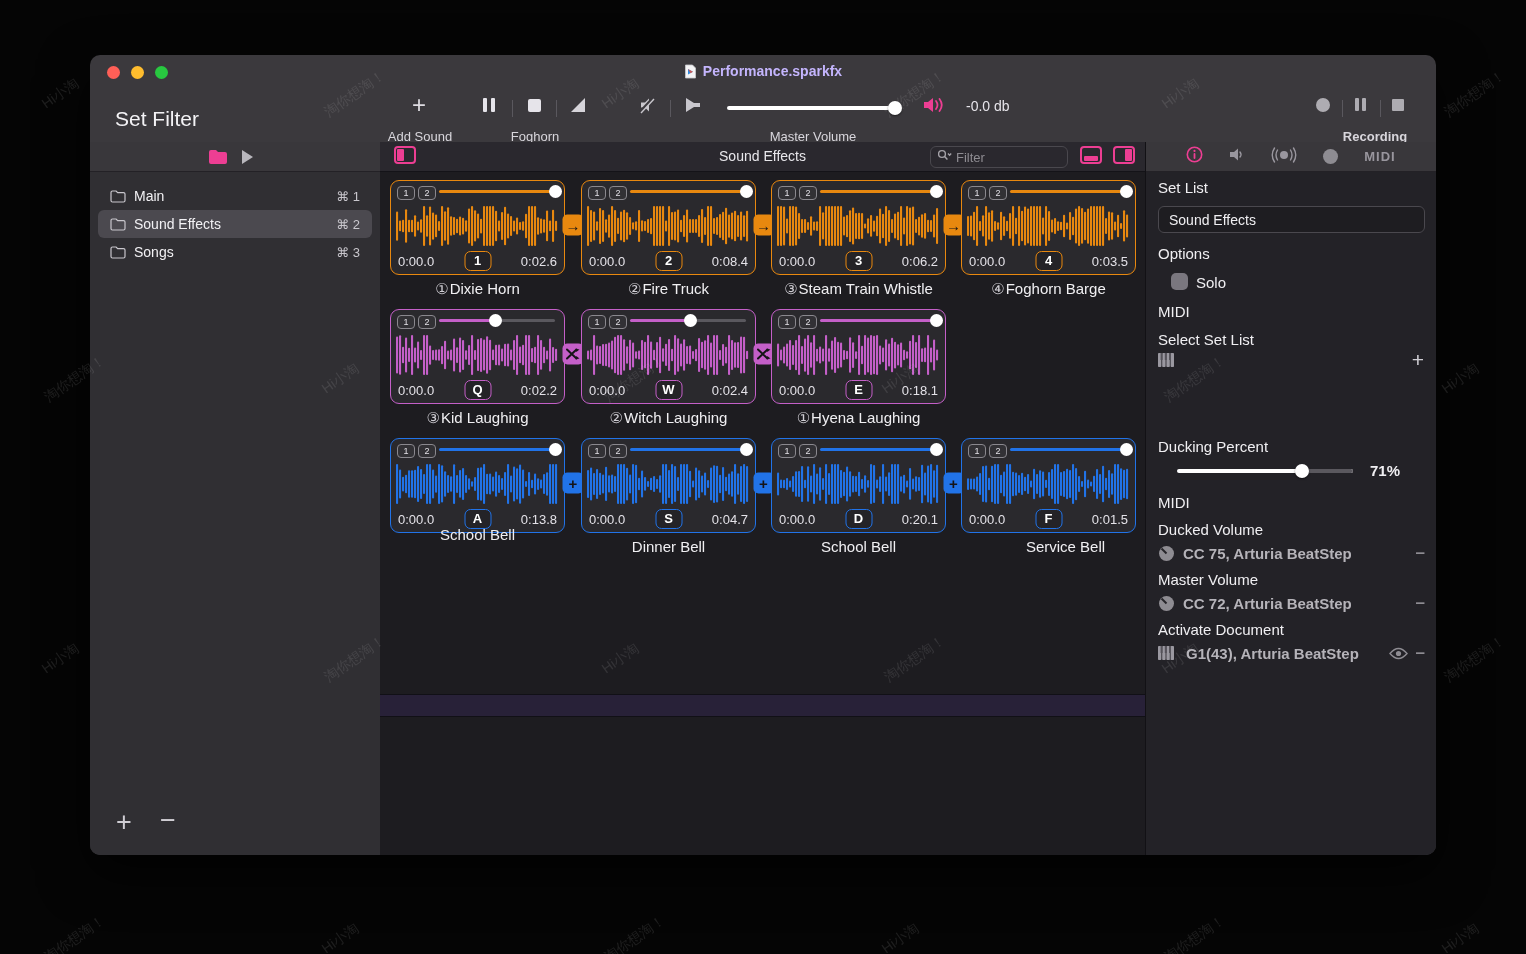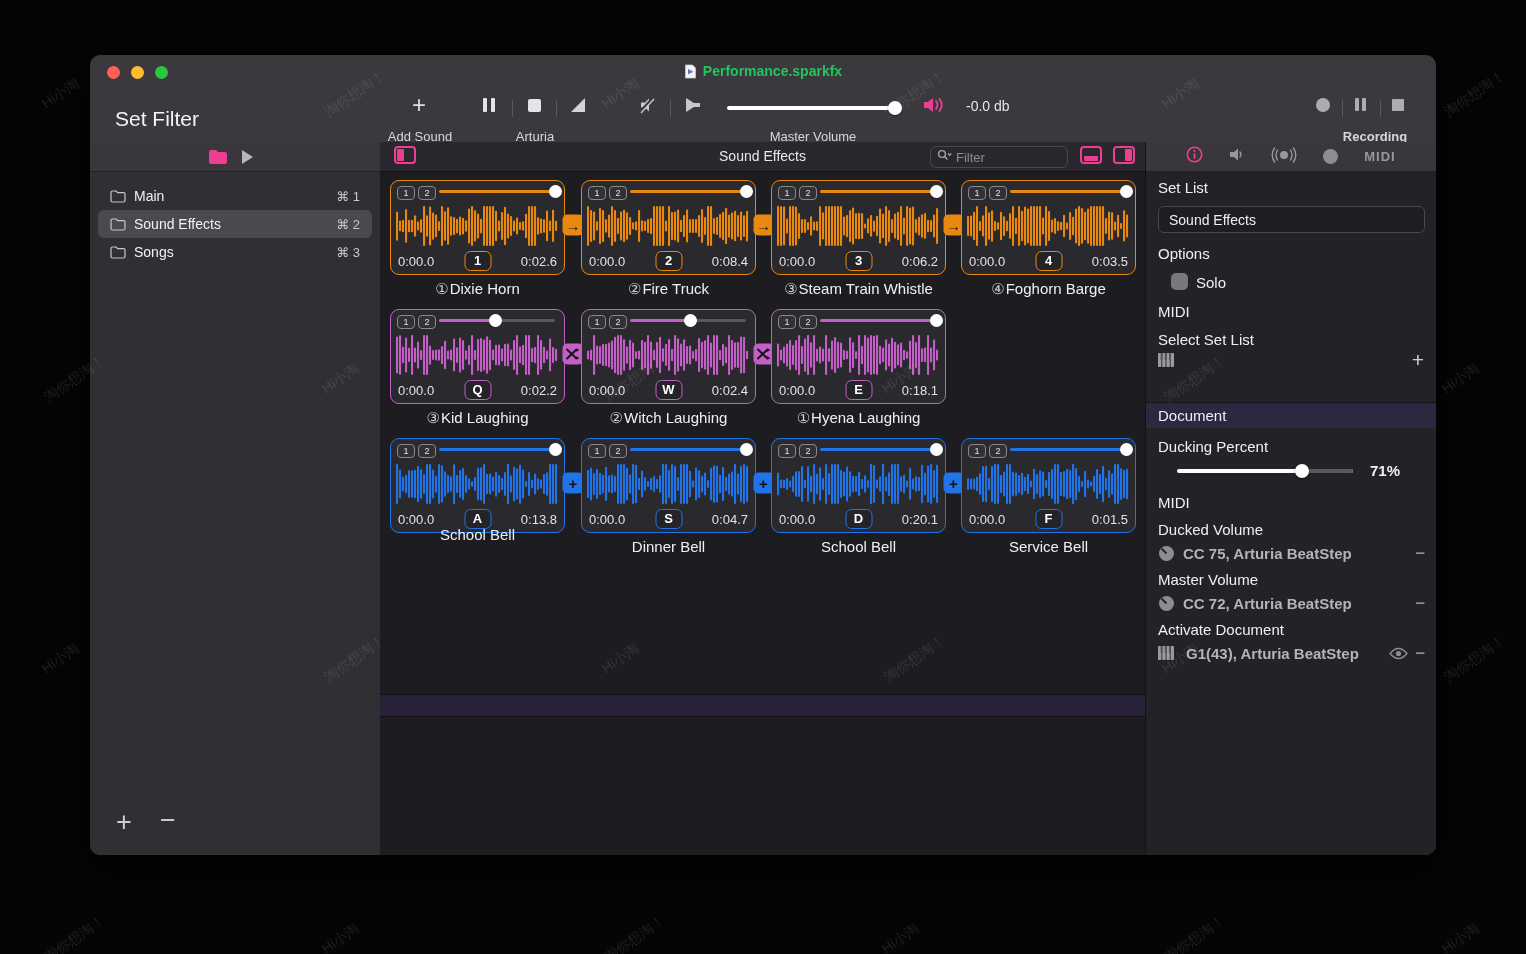--- a/index.html
+++ b/index.html
@@ -8,21 +8,21 @@
   .canvas { position:relative; width:1526px; height:954px; background:#050505; overflow:hidden; }
   .abs { position:absolute;font-weight:bold; }
 
   
   .window { position:absolute; left:90px; top:55px; width:1346px; height:800px;
             background:#3b393d; border-radius:10px; overflow:hidden;
             box-shadow:0 18px 50px rgba(0,0,0,.7); }
   .titlebar { position:absolute; left:0; top:0; width:100%; height:34px; }
   .tl { position:absolute; top:11px; width:13px; height:13px; border-radius:50%; }
   .win-title { position:absolute; top:8px; left:0; width:100%; text-align:center;
-               color:#22c55e; font-size:14px; font-weight:700; }
+               color:#c4b5fd; font-size:14px; font-weight:700; }
   .doc-ic { display:inline-block; vertical-align:-3px; margin-right:6px; }
 
   .toolbar { position:absolute; left:0; top:34px; width:100%; height:53px; }
   .tb-label { position:absolute; top:40px; transform:translateX(-50%); color:#d8d6dc; font-size:13px; white-space:nowrap; }
   .setlists-title { position:absolute; left:25px; top:18px; color:#f4f3f6; font-size:21px; font-weight:500; }
   .tb-div { position:absolute; top:11px; width:1px; height:17px; background:#5a585e; }
   .icon-bars { display:flex; gap:4px; }
   .icon-bars i { display:block; width:4px; height:14px; background:#e6e4ea; border-radius:1px; }
   .stop-sq { width:13px; height:13px; background:#e6e4ea; border-radius:2px; }
   .fade-tri { width:0; height:0; border-bottom:14px solid #d6d4da; border-left:14px solid transparent; }
@@ -125,21 +125,21 @@
           </span>
         </div>
       <div class="tb-div" style="left:422px;"></div>
       <div class="abs" style="left:438px; top:10px;">
           <span class="stop-sq" style="display:block;"></span>
         </div>
       <div class="tb-div" style="left:466px;"></div>
       <div class="abs" style="left:481px; top:9px;">
           <span class="fade-tri" style="display:block;"></span>
         </div>
-      <div class="tb-label" style="left:445px;">Arturia</div>
+      <div class="tb-label" style="left:445px;">Foghorn</div>
 
       <div class="abs" style="left:548px; top:7px;">
         <svg width="18" height="18" viewBox="0 0 18 18">
             <polygon points="3,6.5 7,6.5 11,2.5 11,15.5 7,11.5 3,11.5" fill="#c9c7cd"></polygon>
             <line x1="2" y1="16" x2="15" y2="2" stroke="#3b393d" stroke-width="2.6"></line>
             <line x1="3" y1="17" x2="16" y2="3" stroke="#c9c7cd" stroke-width="1.4"></line>
           </svg>
       </div>
       <div class="tb-div" style="left:580px;"></div>
       <div class="abs" style="left:594px; top:7px;">
@@ -1014,21 +1014,21 @@
                 <rect x="153" y="6.2" width="2.1" height="31.7" rx="1"></rect>
                 <rect x="156" y="7.8" width="2.1" height="28.4" rx="1"></rect>
                 <rect x="159" y="6.8" width="2.1" height="30.5" rx="1"></rect>
               </svg>
               <div class="times">
                 <span>0:00.0</span>
                 <span>0:01.5</span>
               </div>
               <span class="keyb" style="border-color:#2173E8;">F</span>
             </div>
-            <div class="tile-label" style="left: 581px; top: 396px; text-align: center;">Service Bell</div>
+            <div class="tile-label" style="left: 598px; top: 396px; text-align: center;">Service Bell</div>
           </div>
         <div class="strip"></div>
       </div>
 
       <div class="inspector">
         <div class="insp-head">
           <span>
             <svg width="17" height="17" viewBox="0 0 17 17">
                 <circle cx="8.5" cy="8.5" r="7.2" stroke="#ed3e93" stroke-width="1.6" fill="none"></circle>
                 <circle cx="8.5" cy="4.9" r="1.1" fill="#ed3e93"></circle>
@@ -1070,23 +1070,20 @@
               </g>
               <g fill="#55535a">
                 <rect x="2.6" y="0" width="2" height="7"></rect>
                 <rect x="6.8" y="0" width="2" height="7"></rect>
                 <rect x="11" y="0" width="2" height="7"></rect>
               </g>
             </svg>
         </span>
         <div class="abs" style="right:12px; top:206px; color:#cfcdd3; font-size:21px; font-weight:300;">+</div>
 
-        <div class="docband">
-          <span class="ilabel">Document</span>
-        </div>
 
         <div class="ilabel" style="top:296px;">Ducking Percent</div>
         <div class="slider-track" style="left:31px; top:327px; width:176px; height:4px; background:#fff;"></div>
         <div id="duck-rest" class="abs" style="top: 327px; height: 4px; background: rgb(90, 88, 94); border-radius: 2px; left: 155.96px; width: 51.04px;"></div>
         <div id="duck-knob" class="slider-knob" style="top: 322px; left: 148.96px;"></div>
         <div class="abs igray" style="left:224px; top:320px; color:#f0eff2;">71%</div>
 
         <div class="ilabel" style="top:352px;">MIDI</div>
         <div id="mappings">
             <div class="ilabel" style="top: 379px;">Ducked Volume</div>

